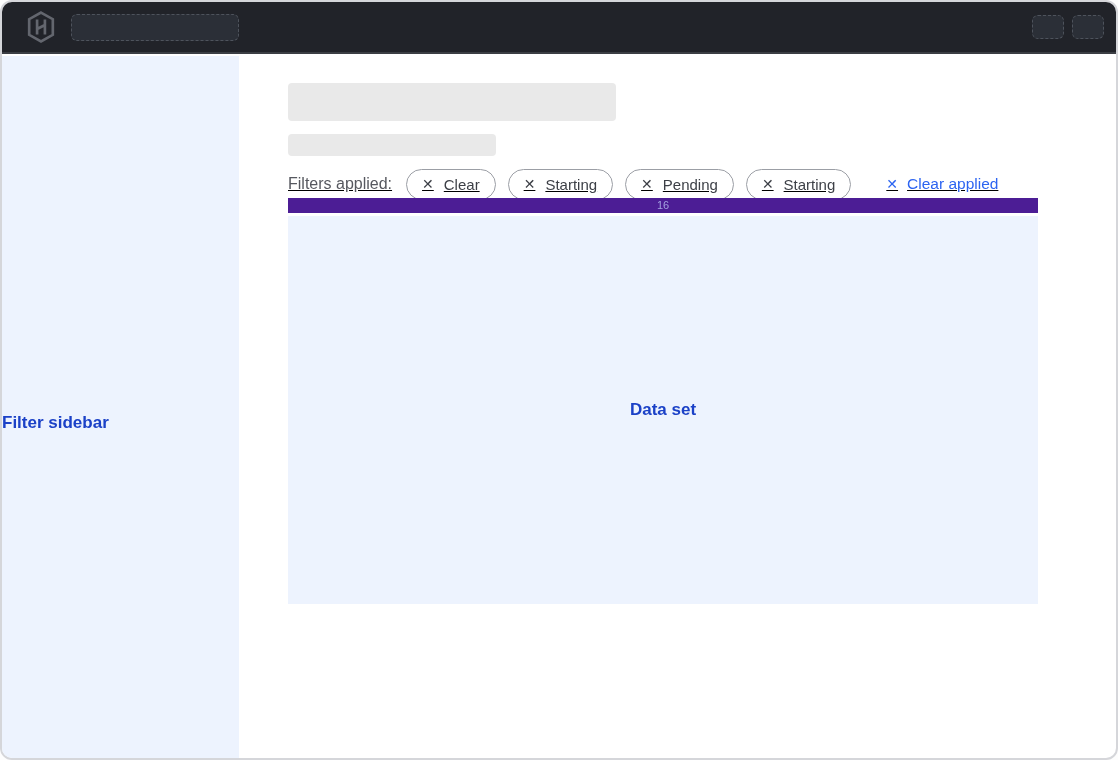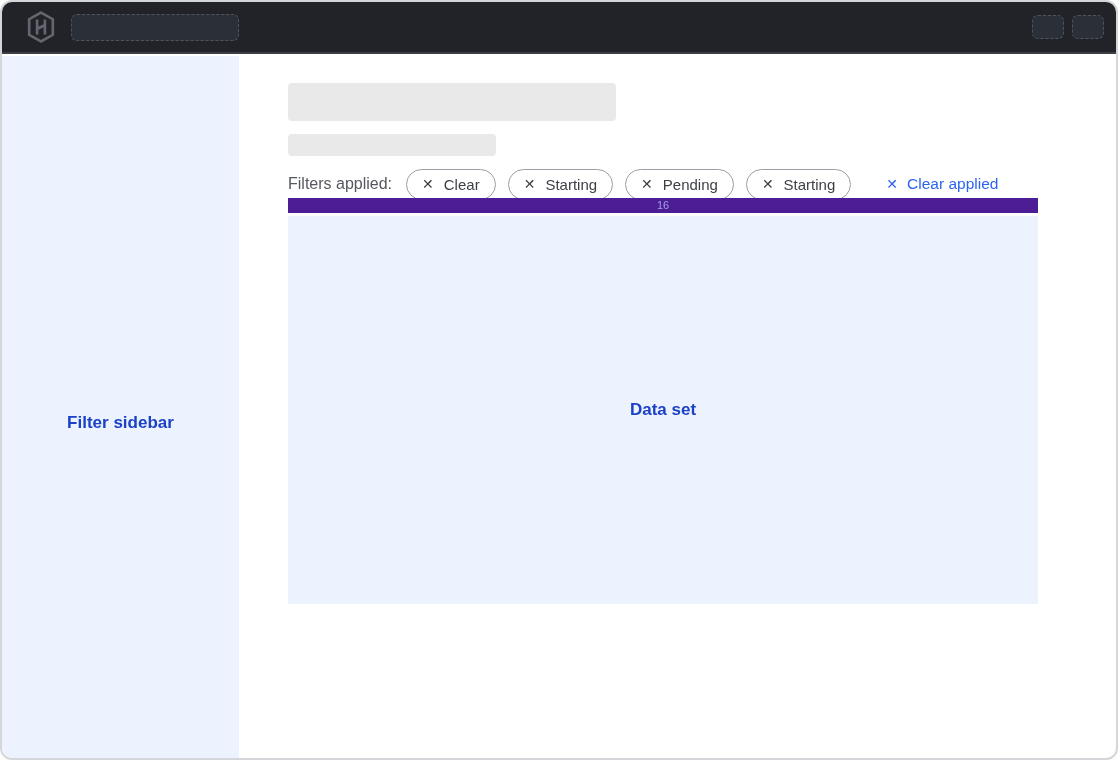--- a/index.html
+++ b/index.html
@@ -42,39 +42,40 @@
     margin-left: 8px;
   }
   
   .sidebar {
     position: absolute; left: 0; top: 54px; bottom: 0;
     width: 237px;
     background: #edf3fe;
   }
   .sidebar-label {
     position: absolute; top: 357px; left: 0; right: 0;
-    text-align: center;
+    text-align: left;
     font-size: 17px; font-weight: bold;
     color: #1b41c7;
   }
   
   .skeleton {
     position: absolute;
     background: #e9e9e9;
     border-radius: 4px;
   }
   .skeleton-1 { left: 286px; top: 81px;  width: 328px; height: 38px; }
   .skeleton-2 { left: 286px; top: 132px; width: 208px; height: 22px; }
 
   .filter-row {
     position: absolute; left: 286px; top: 166px;
     height: 32px;
     display: flex; align-items: center;
     gap: 12px;
     white-space: nowrap;
+    text-decoration: underline;
   }
   .filter-row-label {
     font-size: 16px;
     color: #56585f;
     margin-right: 2px;
   }
   .chip {
     display: inline-flex; align-items: center;
     gap: 10px;
     height: 31px;

